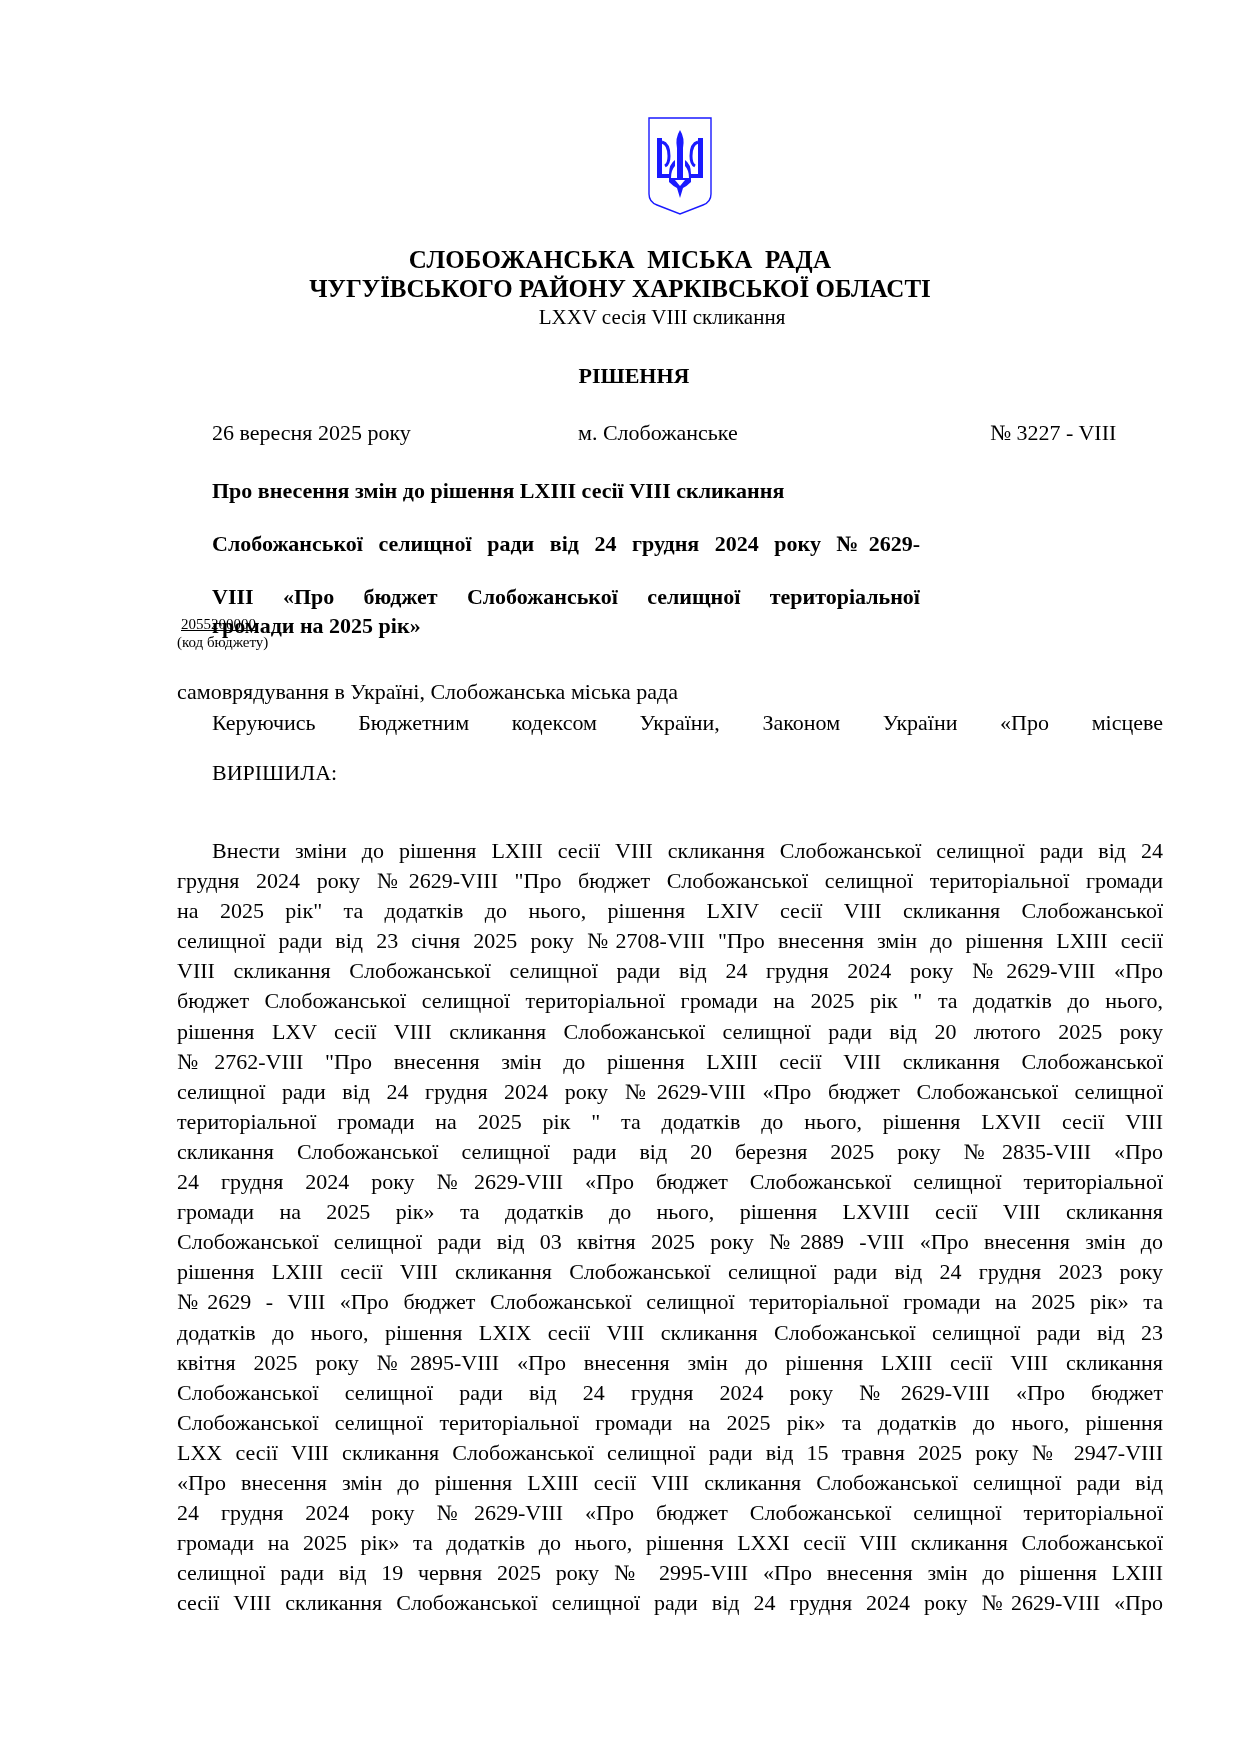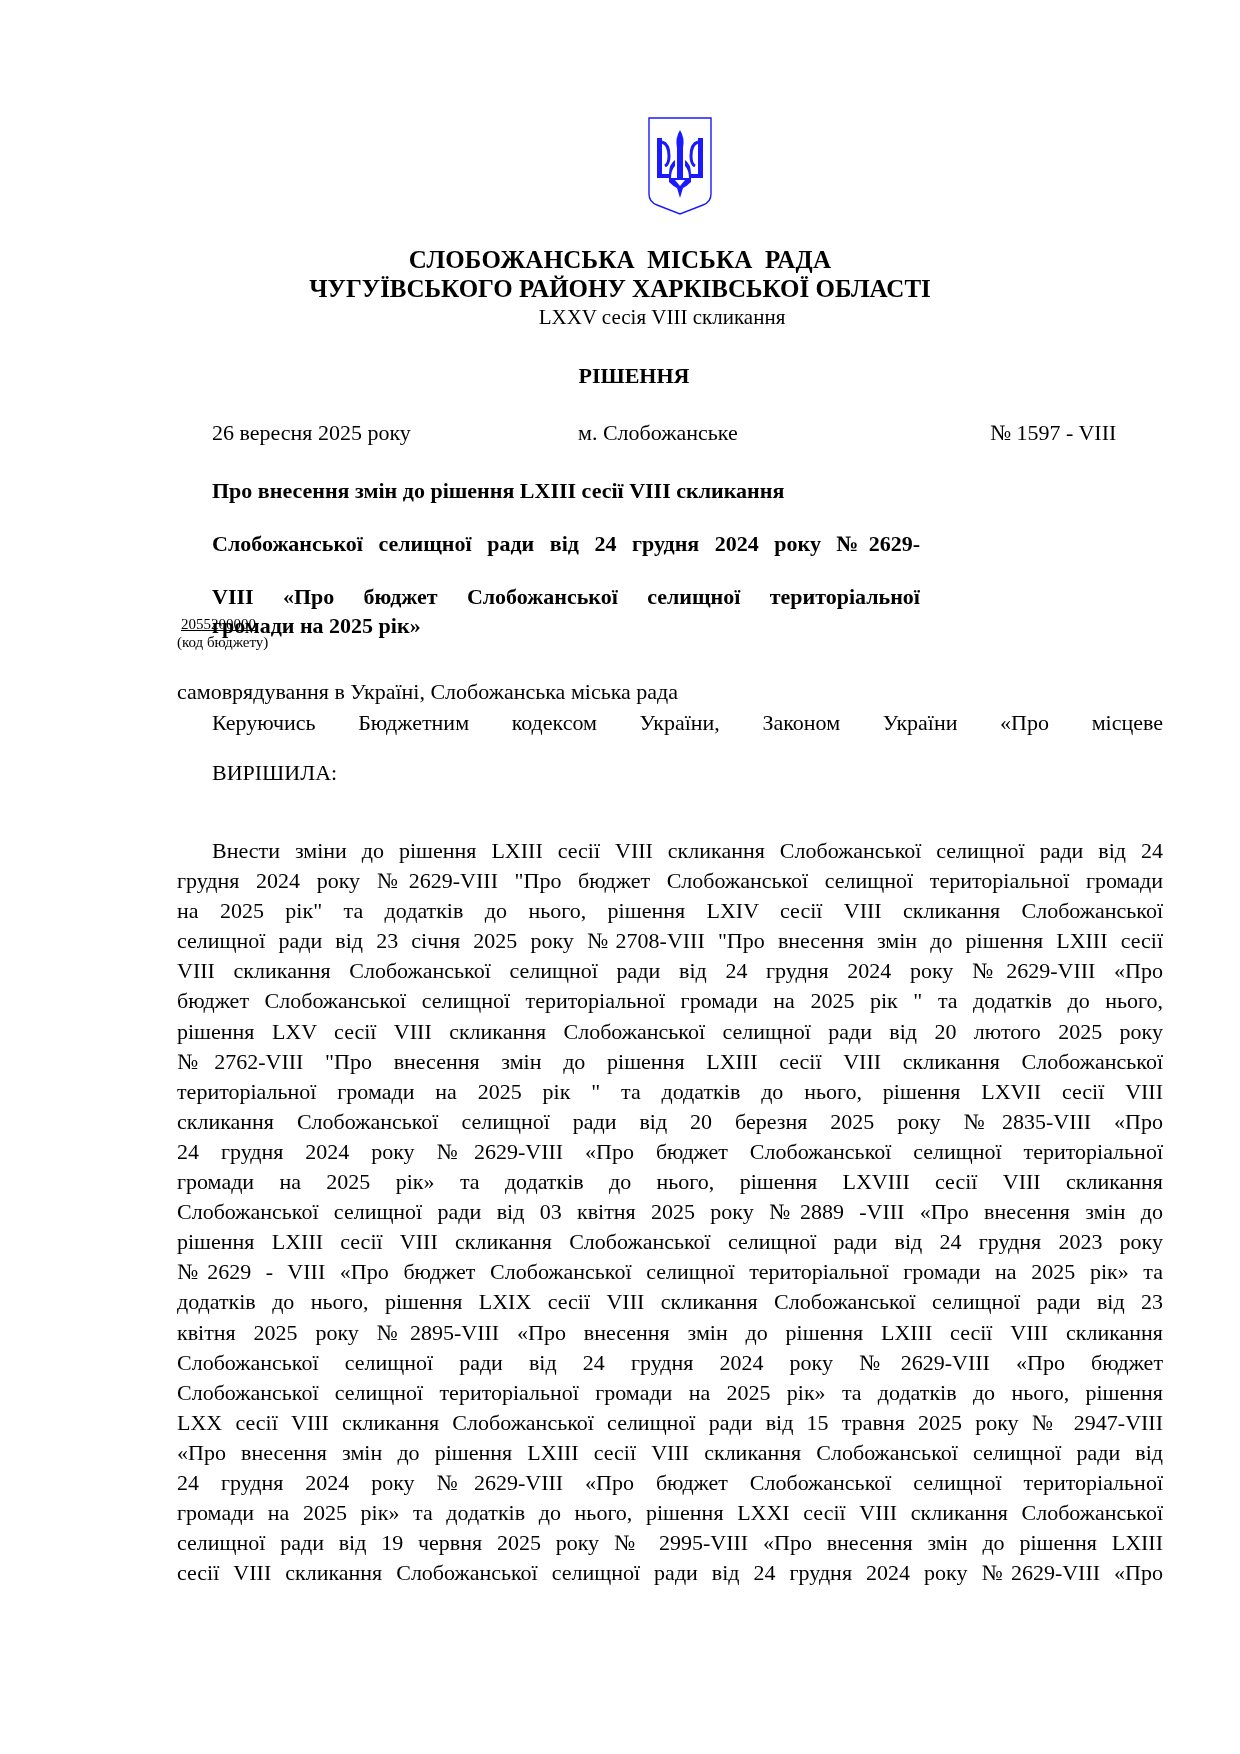--- a/index.html
+++ b/index.html
@@ -173,21 +173,21 @@
     </svg>
   </div>
 
   <div class="hdr hdr-district">ЧУГУЇВСЬКОГО РАЙОНУ ХАРКІВСЬКОЇ ОБЛАСТІ</div>
   <div class="hdr hdr-council">СЛОБОЖАНСЬКА  МІСЬКА  РАДА</div>
   <div class="hdr hdr-session">LXXV сесія VIII скликання</div>
   <div class="hdr hdr-decision">РІШЕННЯ</div>
 
   <div class="meta-row meta-date">26 вересня 2025 року</div>
   <div class="meta-row meta-place">м. Слобожанське</div>
-  <div class="meta-row meta-number">№ 1597 - VIII</div>
+  <div class="meta-row meta-number">№ 3227 - VIII</div>
 
   <div class="title">
     <span class="tline">Про внесення змін до рішення LXIII сесії VIII скликання</span>
     <span class="tline just">Слобожанської селищної ради від 24 грудня 2024 року №2629-</span>
     <span class="tline just">VIII «Про бюджет Слобожанської селищної територіальної</span>
     <span class="tline">громади на 2025 рік»</span>
   </div>
 
   <div class="code">
     <span class="code-value">2055200000</span>
@@ -203,20 +203,21 @@
 
   <div class="body-text">
     <span class="bline indent">Внести зміни до рішення LXIII сесії VIII скликання Слобожанської селищної ради від 24</span>
     <span class="bline">грудня 2024 року №2629-VIII "Про бюджет Слобожанської селищної територіальної громади</span>
     <span class="bline">на 2025 рік" та додатків до нього, рішення LXIV сесії VIII скликання Слобожанської</span>
     <span class="bline">селищної ради від 23 січня 2025 року №2708-VIII "Про внесення змін до рішення LXIII сесії</span>
     <span class="bline">VIII скликання Слобожанської селищної ради від 24 грудня 2024 року №2629-VIII «Про</span>
     <span class="bline">бюджет Слобожанської селищної територіальної громади на 2025 рік " та додатків до нього,</span>
     <span class="bline">рішення LXV сесії VIII скликання Слобожанської селищної ради від 20 лютого  2025 року</span>
     <span class="bline">№2762-VIII "Про внесення змін до рішення LXIII сесії VIII скликання Слобожанської</span>
+    <span class="bline">селищної ради від 24 грудня 2024 року №2629-VIII «Про бюджет Слобожанської селищної</span>
     <span class="bline">територіальної громади на 2025 рік " та додатків до нього, рішення  LXVII  сесії  VIII</span>
     <span class="bline">скликання Слобожанської селищної ради від 20 березня 2025 року  №2835-VIII  «Про</span>
     <span class="bline">24 грудня 2024 року №2629-VIII «Про бюджет Слобожанської селищної територіальної</span>
     <span class="bline">громади на 2025 рік» та додатків до нього, рішення LXVIII сесії VIII скликання</span>
     <span class="bline">Слобожанської селищної ради від  03 квітня 2025 року №2889 -VIII  «Про внесення змін до</span>
     <span class="bline">рішення LXIII сесії VIII скликання Слобожанської селищної ради від 24 грудня 2023 року</span>
     <span class="bline">№2629 - VIII «Про бюджет Слобожанської селищної територіальної громади на 2025 рік» та</span>
     <span class="bline">додатків до нього, рішення LXIX сесії VIII скликання Слобожанської селищної ради від 23</span>
     <span class="bline">квітня 2025 року №2895-VIII  «Про внесення змін до рішення LXIII сесії VIII скликання</span>
     <span class="bline">Слобожанської селищної ради від 24 грудня 2024 року №2629-VIII «Про бюджет</span>

